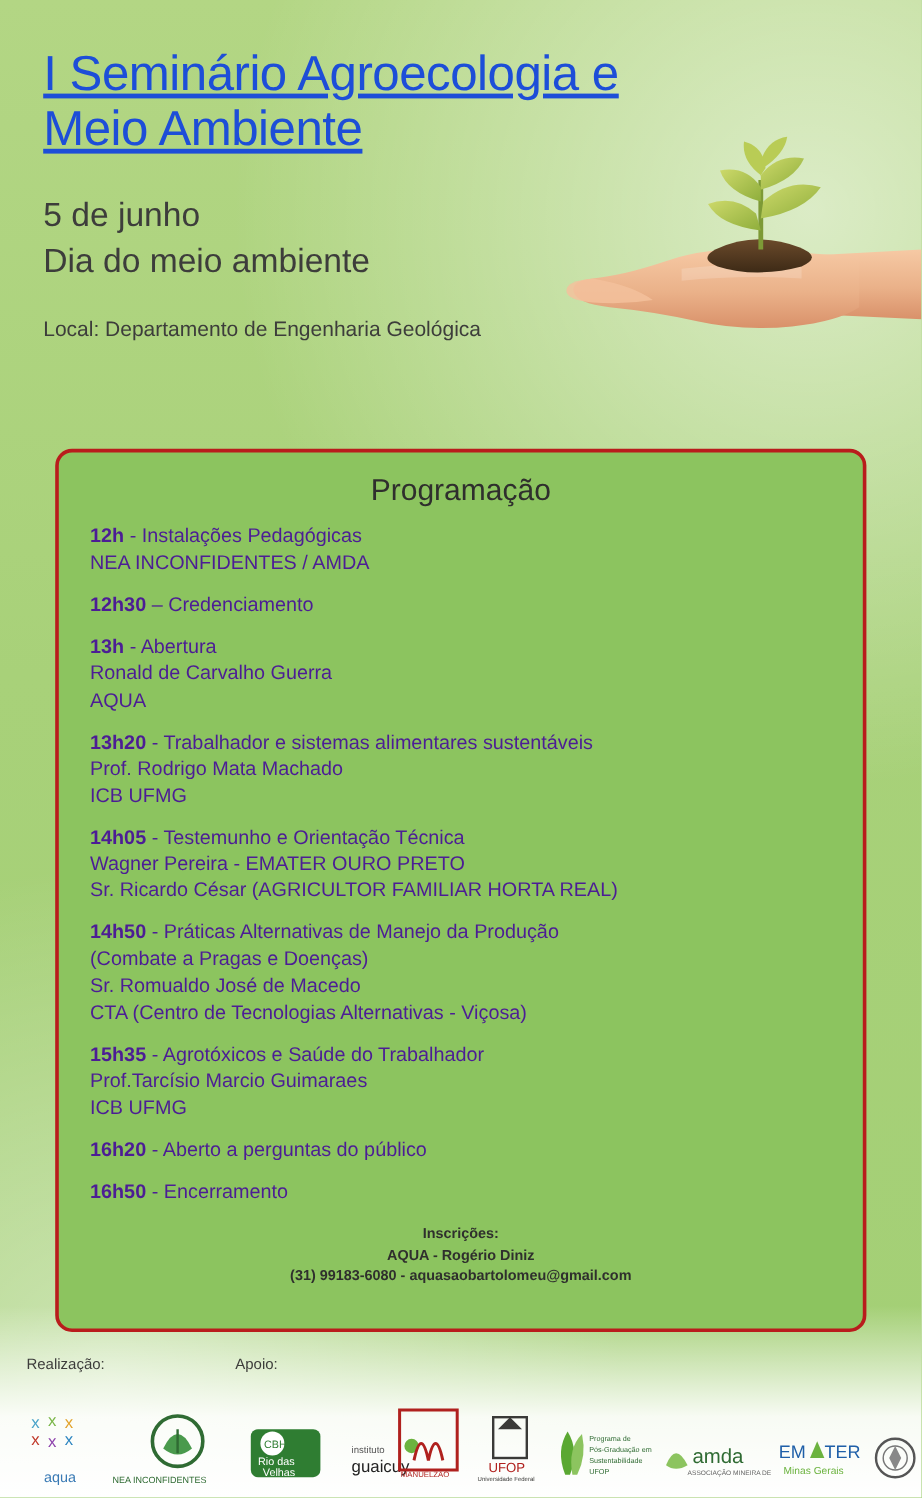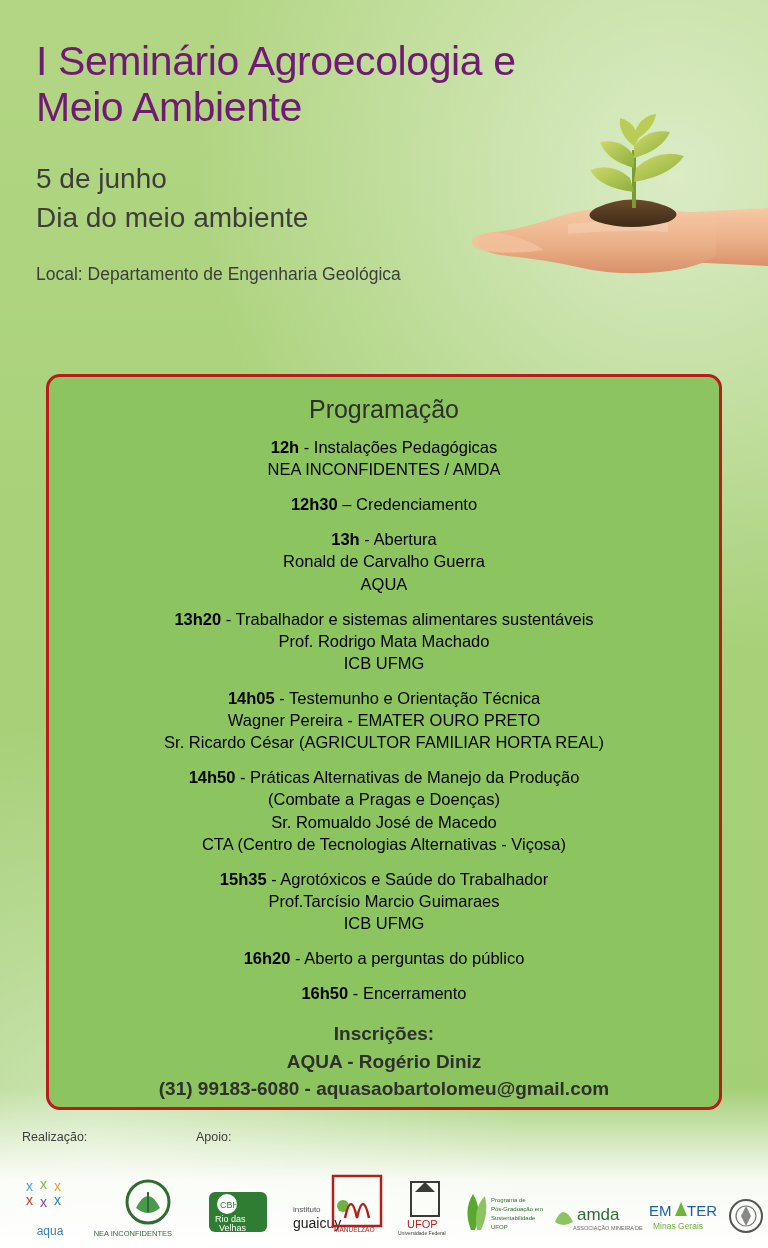--- a/index.html
+++ b/index.html
@@ -43,23 +43,24 @@
     position: absolute;
     left: 36px;
     top: 38px;
     width: 560px;
     z-index: 5;
   }
   .title {
     font-size: 41px;
     line-height: 1.13;
     font-weight: normal;
-    color: #701a75;
+    color: #1d4ed8;
     letter-spacing: -0.4px;
     margin: 0;
+    text-decoration: underline;
   }
   .subtitle {
     margin-top: 28px;
     font-size: 28px;
     line-height: 1.42;
     color: #3d3d3b;
   }
   .local {
     margin-top: 24px;
     font-size: 17.5px;
@@ -100,33 +101,32 @@
   }
   .items {
     padding: 0 26px;
   }
   .item {
     margin-bottom: 13px;
   }
   .item .line {
     font-size: 16.5px;
     line-height: 1.34;
-    color: #000000;
+    color: #4c1d95;
     white-space: nowrap;
-    text-align: center;
   }
   .item .line b {
     font-weight: bold;
   }
   .inscricoes {
     margin-top: 16px;
     text-align: center;
   }
   .inscricoes .l {
-    font-size: 19px;
+    font-size: 12px;
     line-height: 1.45;
     color: #2f2f2d;
   }
   .inscricoes .b {
     font-weight: bold;
   }
 
   
   .footer {
     position: absolute;

